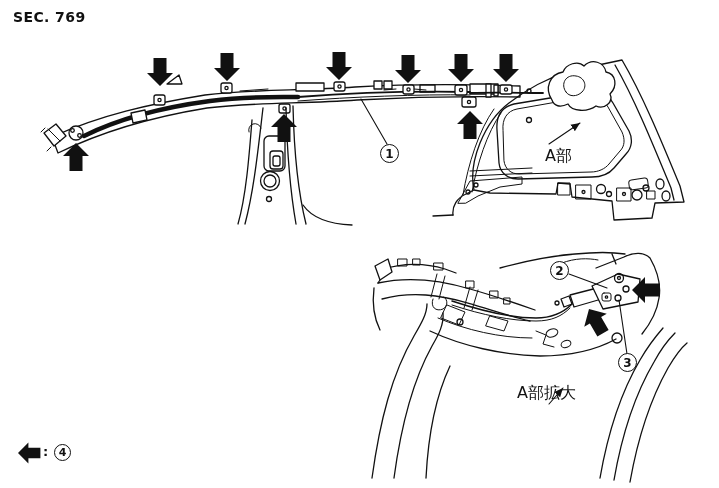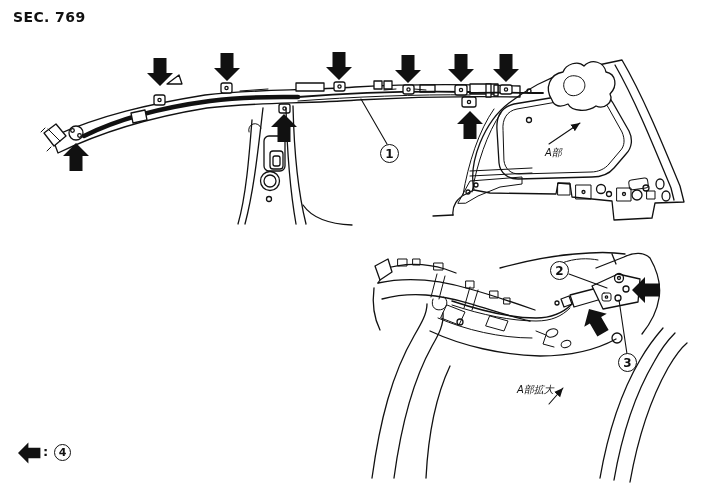--- a/index.html
+++ b/index.html
@@ -1,21 +1,21 @@
 <!DOCTYPE html>
 <html><head>
 <meta charset="utf-8">
 <title>SEC. 769</title>
 <style>
   html,body{margin:0;padding:0;background:#fff;}
   .stage{position:relative;width:719px;height:488px;background:#fff;overflow:hidden;
          font-family:"DejaVu Sans",sans-serif;color:#111;}
   .stage svg{position:absolute;left:0;top:0;}
   .sec-label{position:absolute;left:13px;top:9px;font-size:14px;font-weight:bold;letter-spacing:.4px;}
-  .label{position:absolute;font-size:10px;white-space:nowrap;font-style:italic;}
+  .label{position:absolute;font-size:16px;white-space:nowrap;}
   .callout{position:absolute;width:19px;height:19px;border:1.7px solid #111;border-radius:50%;
            background:#fff;display:flex;align-items:center;justify-content:center;
            font-size:12px;font-weight:bold;box-sizing:border-box;line-height:1;}
   .callout-sm{width:17px;height:17px;font-size:11px;border-width:1.6px;}
   .legend-colon{position:absolute;font-size:13px;font-weight:bold;}
 </style>
 </head>
 <body>
 
 <div class="stage">

